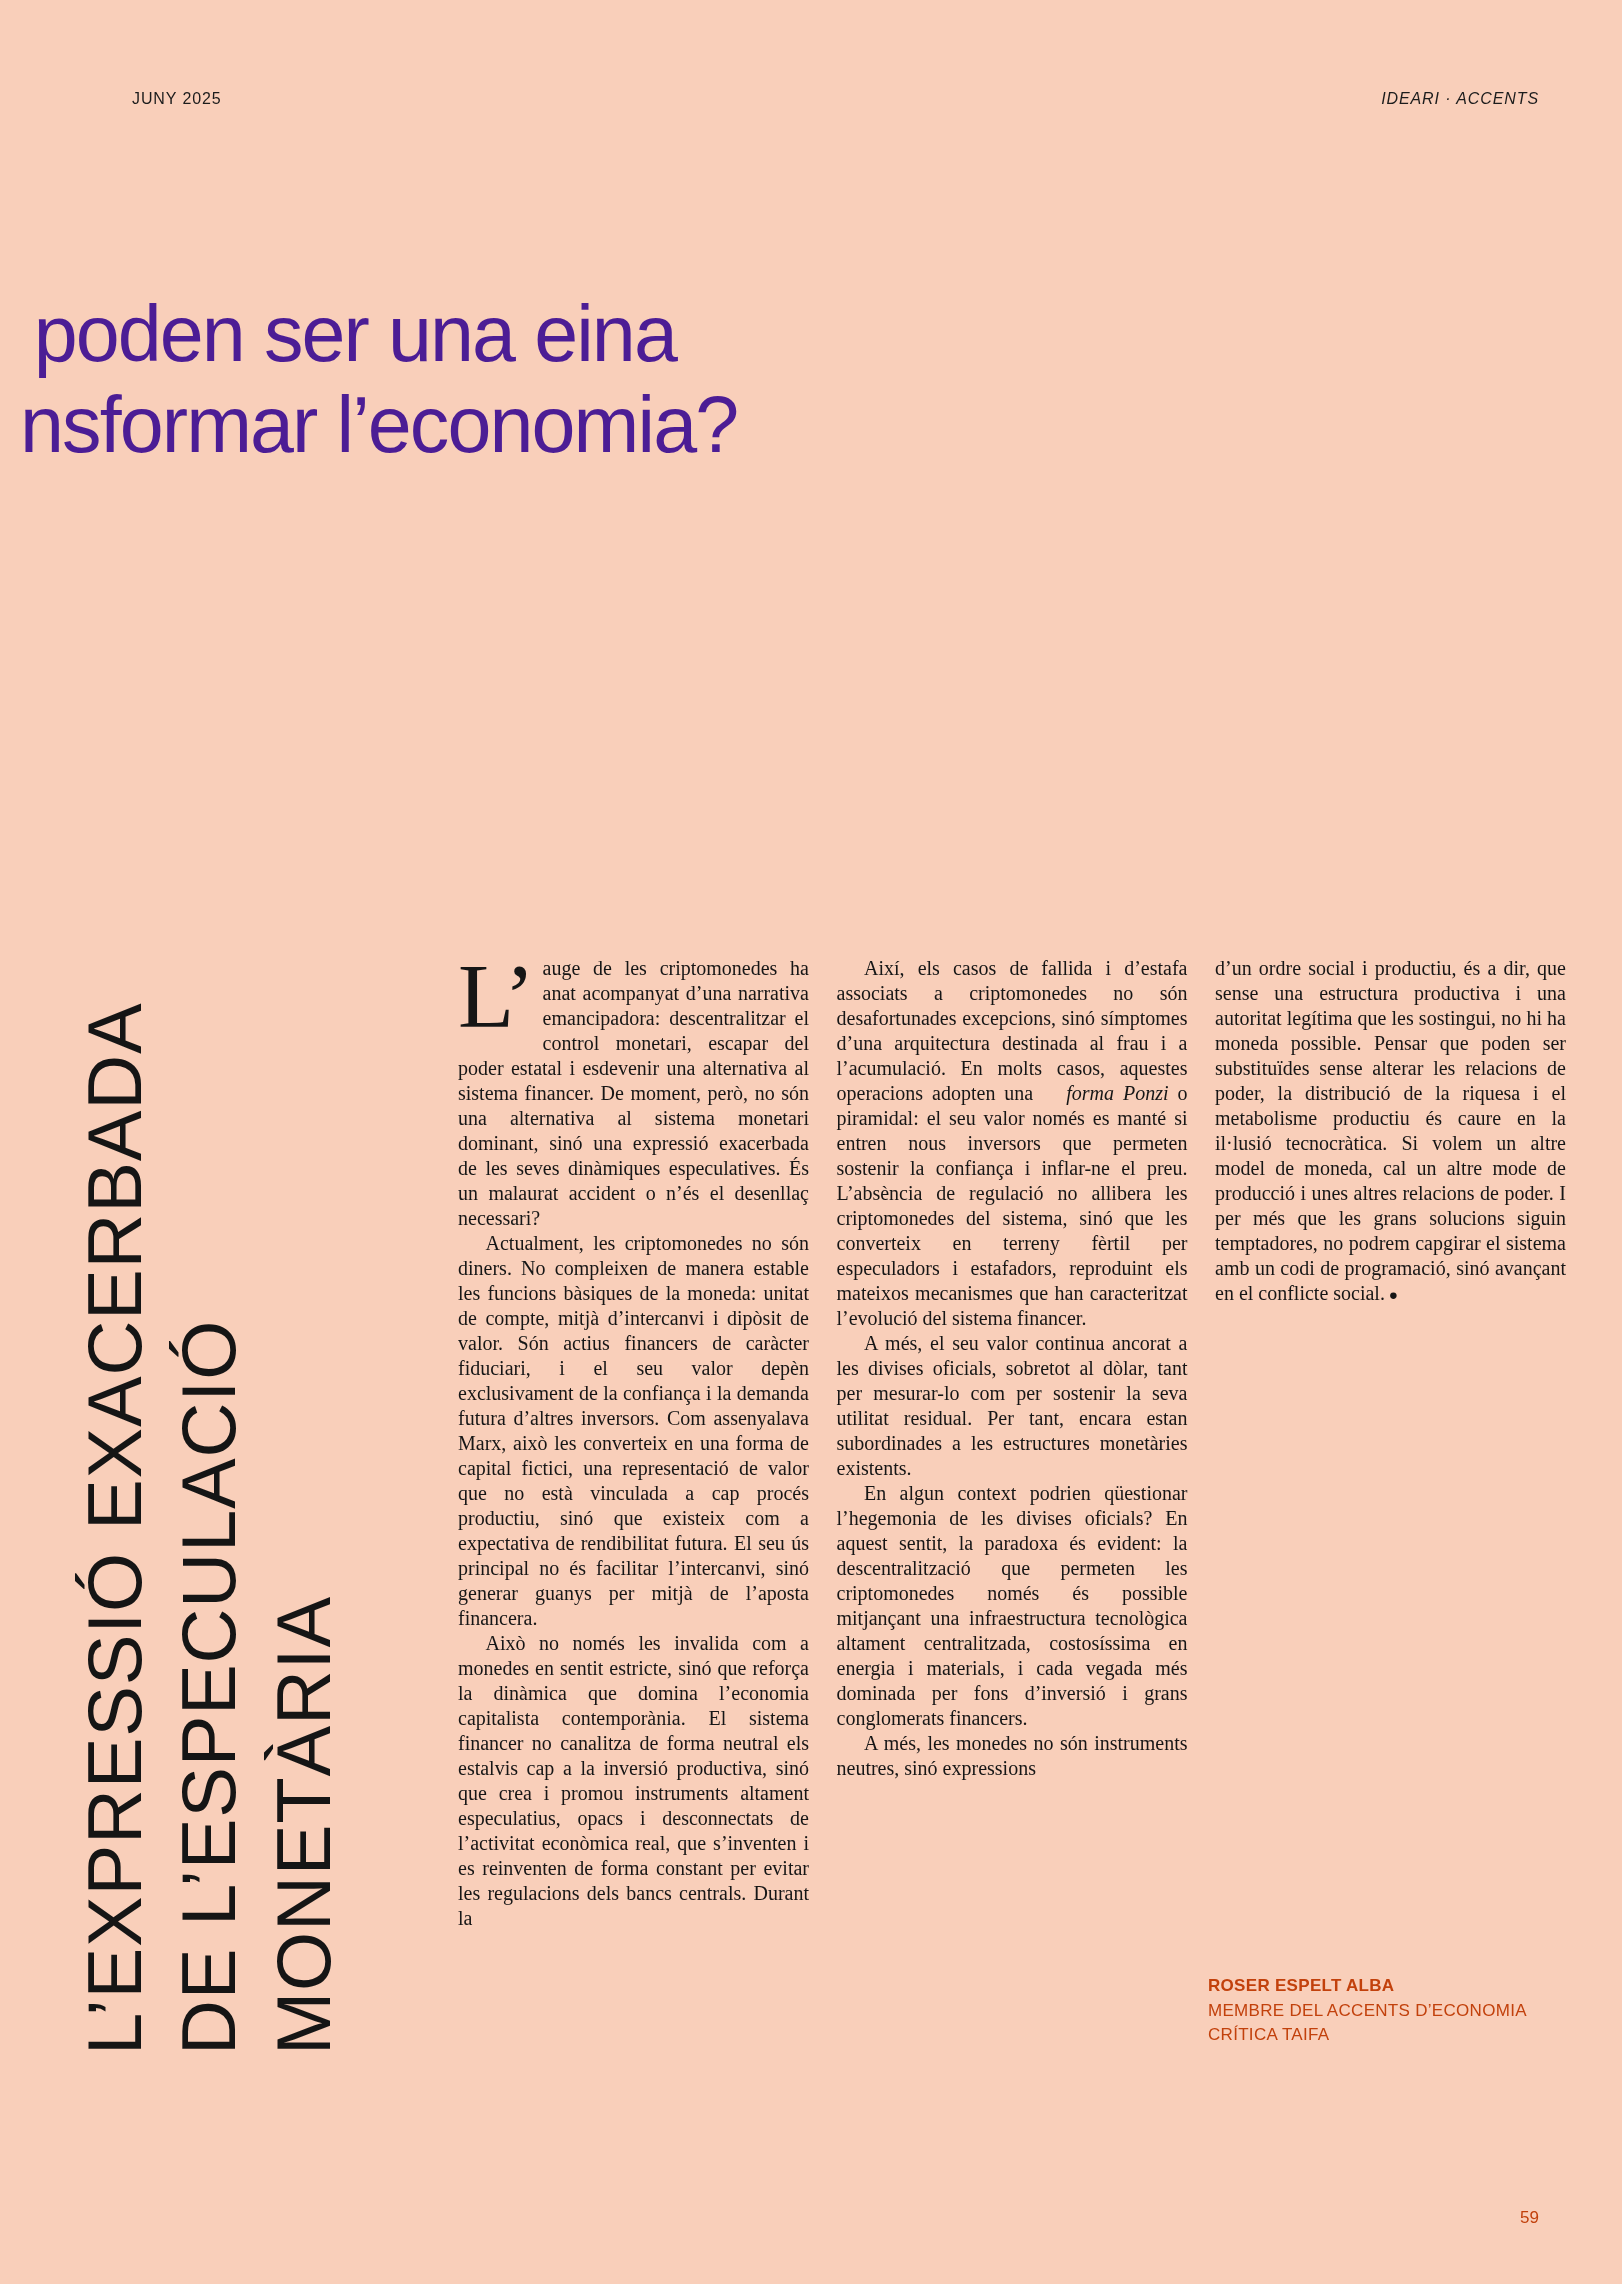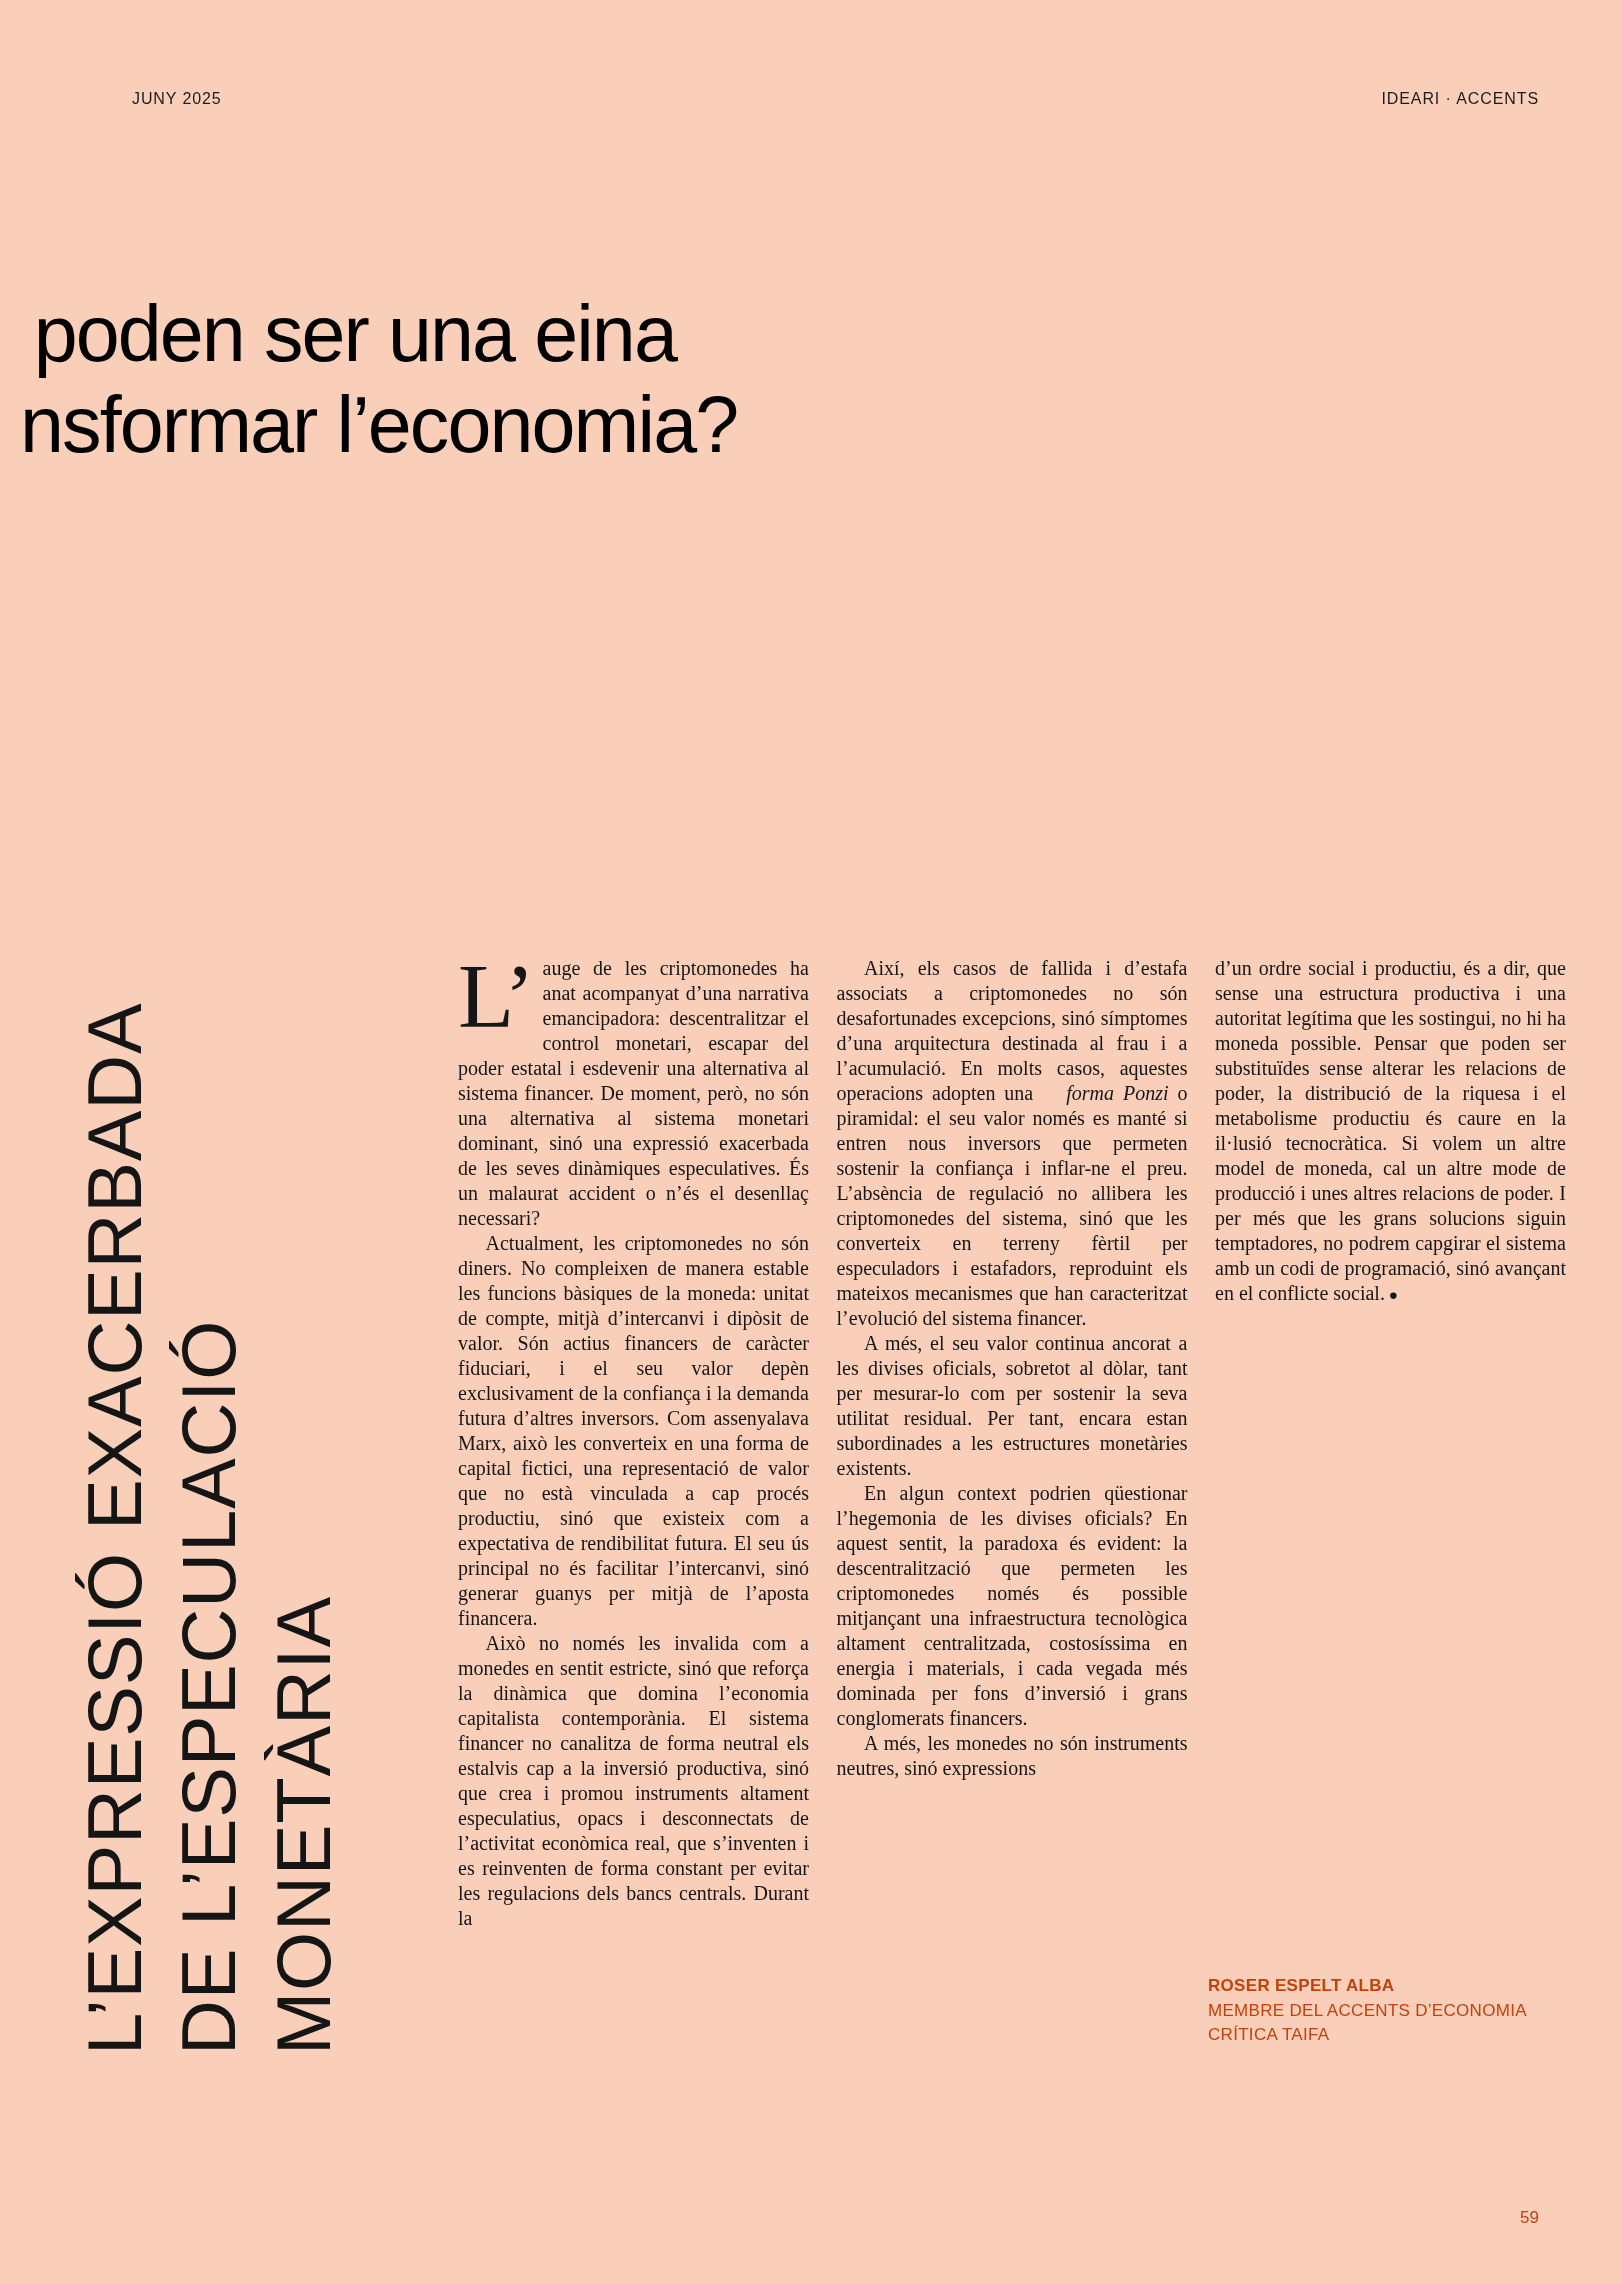--- a/index.html
+++ b/index.html
@@ -11,27 +11,27 @@
     font-family:"Liberation Serif", serif;
     overflow:hidden;
   }
   
   .hdr-left,.hdr-right{
     position:absolute;top:90px;
     font-family:"Liberation Sans", sans-serif;
     font-size:16px;letter-spacing:0.9px;color:#1c1c1c;margin-left:48px;
   }
   .hdr-left{left:84px;}
-  .hdr-right{right:84px;text-align:left;}
+  .hdr-right{right:84px;text-align:left;font-style:italic;}
   
   .headline{
     position:absolute;left:20px;top:289px;margin:0;
     font-family:"Liberation Sans", sans-serif;
     font-weight:400;font-size:79px;line-height:1.15;
-    letter-spacing:-1.9px;color:#000000;white-space:nowrap;
+    letter-spacing:-1.9px;color:#4c1d95;white-space:nowrap;
   }
   .headline-line.first{padding-left:13.7px;}
   
   .side-line{
     position:absolute;
     transform:rotate(-90deg);
     transform-origin:0 0;
     white-space:nowrap;
     font-family:"Liberation Sans", sans-serif;
     font-weight:400;font-size:76px;line-height:1.1;

